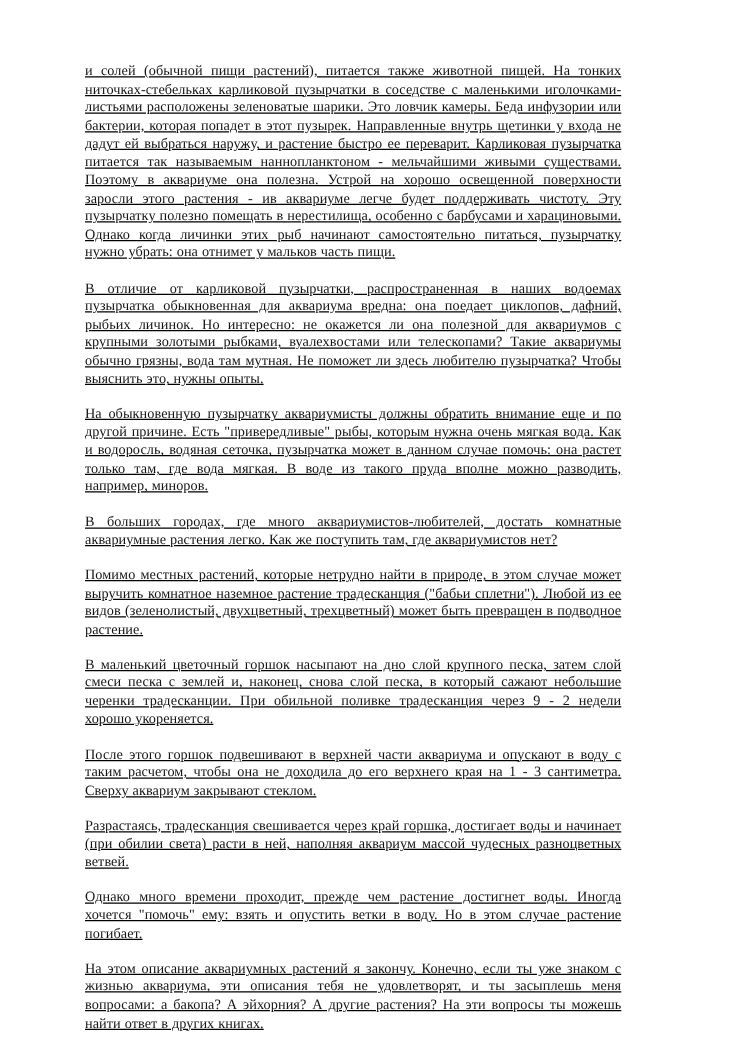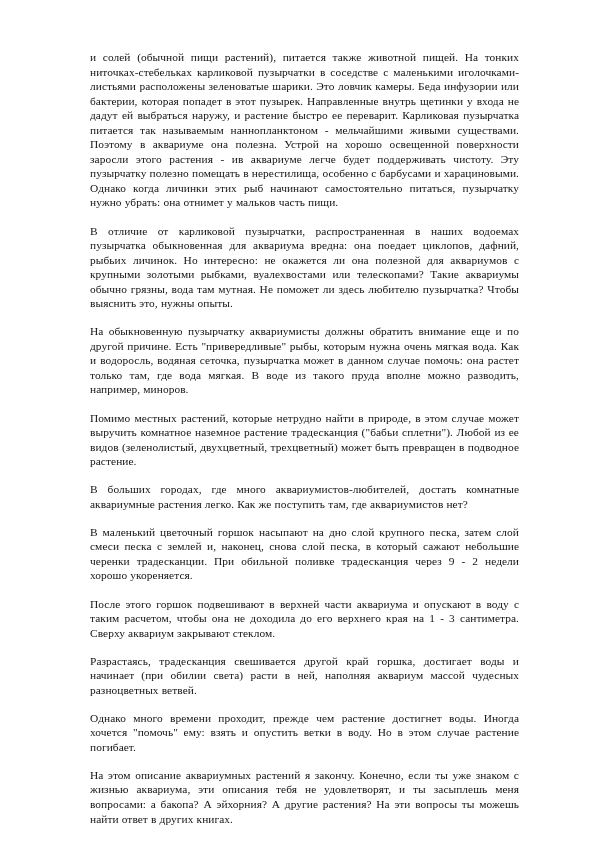--- a/index.html
+++ b/index.html
@@ -12,23 +12,24 @@
     position: relative;
     width: 600px;
     height: 849px;
     background: #ffffff;
     margin: 0;
     overflow: hidden;
     box-sizing: border-box;
   }
   .text-column {
     position: absolute;
-    left: 90px;
+    left: 68px;
     top: 50px;
     width: 429px;
+    text-decoration: underline;
   }
   .para {
     font-family: "Liberation Serif", "DejaVu Serif", serif;
     font-size: 11.4px;
     line-height: 14.55px;
     color: #131313;
     text-align: justify;
     text-justify: inter-word;
     margin: 0 0 13.5px 0;
     hyphens: none;
@@ -41,21 +42,21 @@
   }
 </style>
 </head>
 <body>
 
 <div class="page">
   <div class="text-column">
     <p class="para">и солей (обычной пищи растений), питается также животной пищей. На тонких ниточках-стебельках карликовой пузырчатки в соседстве с маленькими иголочками-листьями расположены зеленоватые шарики. Это ловчик камеры. Беда инфузории или бактерии, которая попадет в этот пузырек. Направленные внутрь щетинки у входа не дадут ей выбраться наружу, и растение быстро ее переварит. Карликовая пузырчатка питается так называемым наннопланктоном - мельчайшими живыми существами. Поэтому в аквариуме она полезна. Устрой на хорошо освещенной поверхности заросли этого растения - ив аквариуме легче будет поддерживать чистоту. Эту пузырчатку полезно помещать в нерестилища, особенно с барбусами и харациновыми. Однако когда личинки этих рыб начинают самостоятельно питаться, пузырчатку нужно убрать: она отнимет у мальков часть пищи.</p>
     <p class="para">В отличие от карликовой пузырчатки, распространенная в наших водоемах пузырчатка обыкновенная для аквариума вредна: она поедает циклопов, дафний, рыбьих личинок. Но интересно: не окажется ли она полезной для аквариумов с крупными золотыми рыбками, вуалехвостами или телескопами? Такие аквариумы обычно грязны, вода там мутная. Не поможет ли здесь любителю пузырчатка? Чтобы выяснить это, нужны опыты.</p>
     <p class="para">На обыкновенную пузырчатку аквариумисты должны обратить внимание еще и по другой причине. Есть "привередливые" рыбы, которым нужна очень мягкая вода. Как и водоросль, водяная сеточка, пузырчатка может в данном случае помочь: она растет только там, где вода мягкая. В воде из такого пруда вполне можно разводить, например, миноров.</p>
+    <p class="para">В больших городах, где много аквариумистов-любителей, достать комнатные аквариумные растения легко. Как же поступить там, где аквариумистов нет?</p>
     <p class="para">Помимо местных растений, которые нетрудно найти в природе, в этом случае может выручить комнатное наземное растение традесканция ("бабьи сплетни"). Любой из ее видов (зеленолистый, двухцветный, трехцветный) может быть превращен в подводное растение.</p>
-    <p class="para">В больших городах, где много аквариумистов-любителей, достать комнатные аквариумные растения легко. Как же поступить там, где аквариумистов нет?</p>
     <p class="para">В маленький цветочный горшок насыпают на дно слой крупного песка, затем слой смеси песка с землей и, наконец, снова слой песка, в который сажают небольшие черенки традесканции. При обильной поливке традесканция через 9 - 2 недели хорошо укореняется.</p>
     <p class="para">После этого горшок подвешивают в верхней части аквариума и опускают в воду с таким расчетом, чтобы она не доходила до его верхнего края на 1 - 3 сантиметра. Сверху аквариум закрывают стеклом.</p>
-    <p class="para">Разрастаясь, традесканция свешивается другой край горшка, достигает воды и начинает (при обилии света) расти в ней, наполняя аквариум массой чудесных разноцветных ветвей.</p>
+    <p class="para">Разрастаясь, традесканция свешивается через край горшка, достигает воды и начинает (при обилии света) расти в ней, наполняя аквариум массой чудесных разноцветных ветвей.</p>
     <p class="para">Однако много времени проходит, прежде чем растение достигнет воды. Иногда хочется "помочь" ему: взять и опустить ветки в воду. Но в этом случае растение погибает.</p>
     <p class="para">На этом описание аквариумных растений я закончу. Конечно, если ты уже знаком с жизнью аквариума, эти описания тебя не удовлетворят, и ты засыплешь меня вопросами: а бакопа? А эйхорния? А другие растения? На эти вопросы ты можешь найти ответ в других книгах.</p>
   </div>
 </div>
 
 </body></html>

